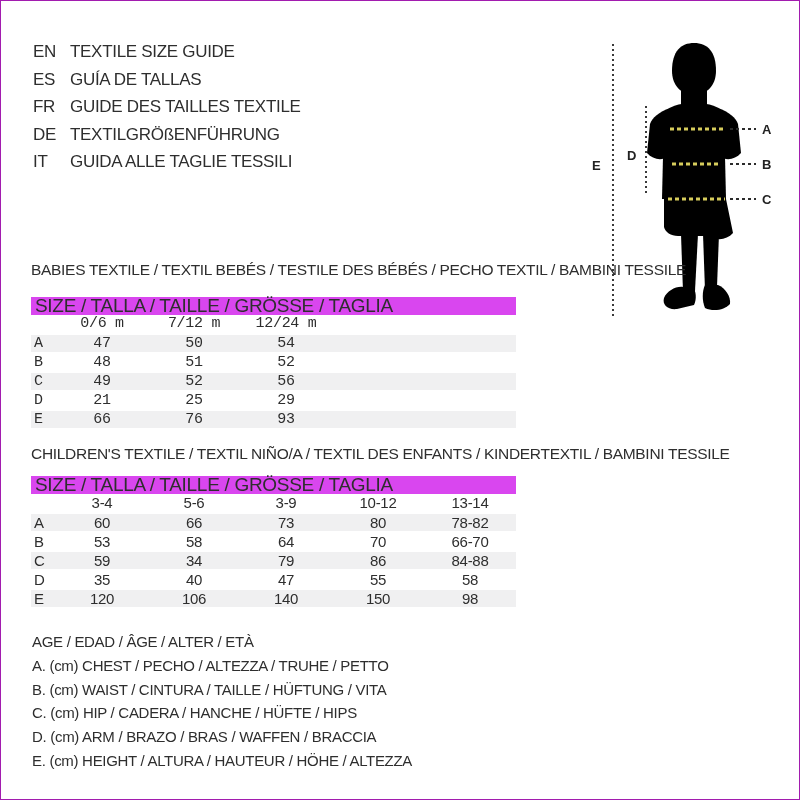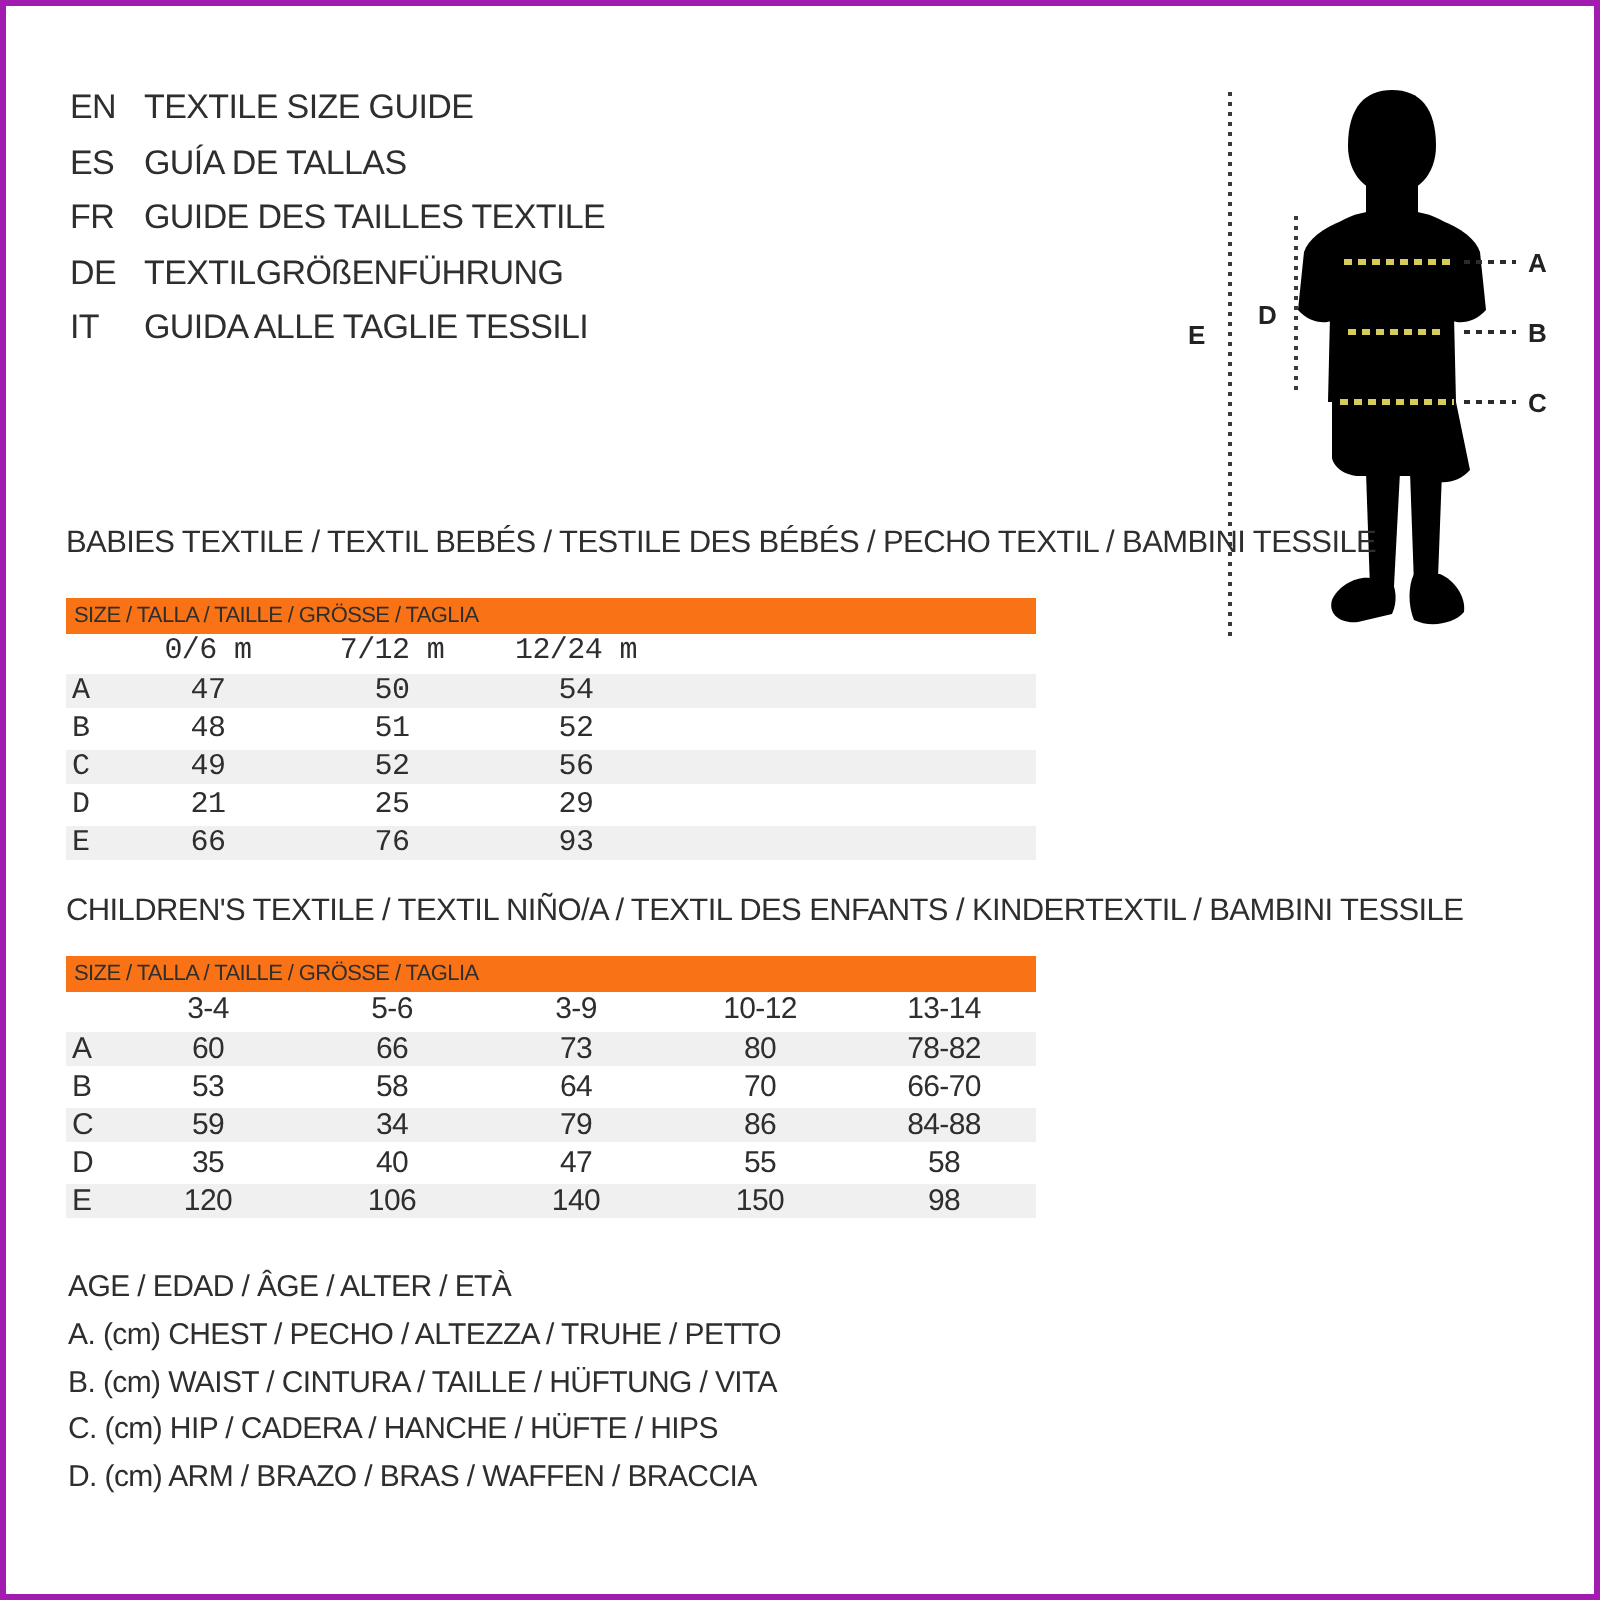--- a/index.html
+++ b/index.html
@@ -1,34 +1,34 @@
 <!DOCTYPE html>
 <html><head>
 <meta charset="utf-8">
 <style>
   html,body{margin:0;padding:0;background:#fff;}
   .page{
     position:relative;width:800px;height:800px;margin:0 auto;
-    background:#fff;border:3px solid #a21caf;box-sizing:border-box;
+    background:#fff;border:1px solid #a21caf;box-sizing:border-box;
     font-family:"Liberation Sans",sans-serif;color:#2e2e2e;
     letter-spacing:-0.3px;overflow:hidden;
   }
   
   .lang-block{position:absolute;left:32px;top:37px;font-size:17px;line-height:27.5px;}
   .lang-row{display:flex;}
   .lang-code{width:37px;flex:0 0 37px;}
   
   .figure{position:absolute;left:585px;top:28px;}
   
   .section-title{position:absolute;left:30px;font-size:15.5px;white-space:nowrap;}
   .title-babies{top:260px;}
   .title-children{top:444px;}
   
-  .size-bar{position:absolute;left:30px;width:485px;height:18px;background:#f97316;
-    font-size:11px;line-height:18px;padding-left:4px;box-sizing:border-box;white-space:nowrap;}
+  .size-bar{position:absolute;left:30px;width:485px;height:18px;background:#d946ef;
+    font-size:19px;line-height:18px;padding-left:4px;box-sizing:border-box;white-space:nowrap;}
   .bar-babies{top:296px;}
   .bar-children{top:475px;}
   
   table.size-table{position:absolute;left:30px;width:485px;border-collapse:collapse;
     table-layout:fixed;font-size:15px;}
   .table-babies{top:314px;font-family:Liberation Mono, monospace;}
   .table-children{top:493px;}
   .size-table tr{height:18.6px;}
   .size-table td{padding:0;border-bottom:2px solid #fff;white-space:nowrap;}
   .size-table td.rowlabel{width:22px;text-align:left;padding-left:3px;}
@@ -212,15 +212,16 @@
     </tr>
   </tbody>
     </table>
 
   <div class="legend">
     <div>AGE / EDAD / ÂGE / ALTER / ETÀ</div>
     <div>A. (cm) CHEST / PECHO / ALTEZZA / TRUHE / PETTO</div>
     <div>B. (cm) WAIST / CINTURA / TAILLE / HÜFTUNG / VITA</div>
     <div>C. (cm) HIP / CADERA / HANCHE / HÜFTE / HIPS</div>
     <div>D. (cm) ARM / BRAZO / BRAS / WAFFEN / BRACCIA</div>
+    <div>E. (cm) HEIGHT / ALTURA / HAUTEUR / HÖHE / ALTEZZA</div>
   </div>
 
 </div>
 
 </body></html>

